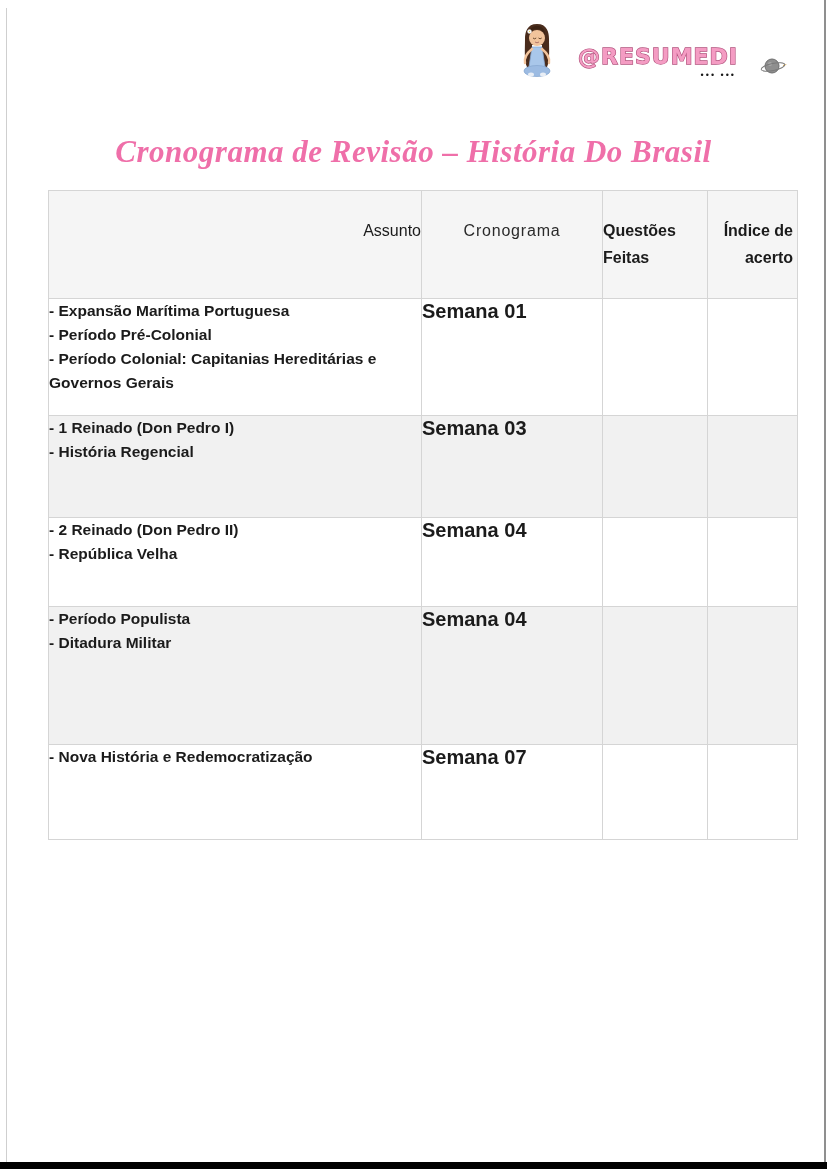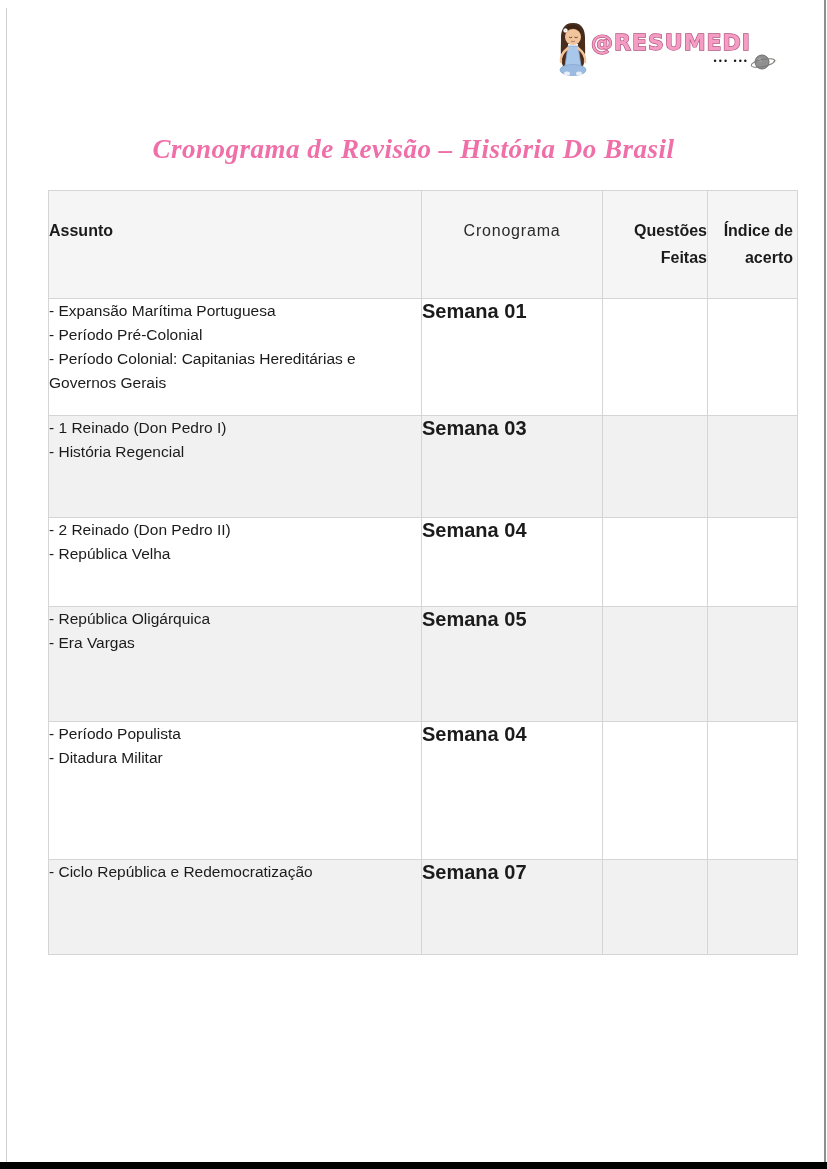--- a/index.html
+++ b/index.html
@@ -11,22 +11,22 @@
     font-family:"Liberation Sans", sans-serif;
     color:#1b1b1b;
   }
   
   .edge-left{position:absolute;left:6px;top:8px;width:1px;height:1154px;background:#cfcfcf;}
   .edge-right{position:absolute;right:1px;top:0;width:2px;height:1162px;background:#8f8f8f;}
   .bottom-bar{position:absolute;left:0;bottom:0;width:827px;height:7px;background:#000000;}
 
   
   .logo{
-    position:absolute;top:22px;right:48px;
-    display:flex;align-items:flex-start;gap:0;
+    position:absolute;top:22px;right:38px;
+    display:flex;align-items:center;gap:23px;
     height:60px;
   }
   .avatar-wrap{width:36px;height:58px;}
   .brand-block{position:relative;margin-top:8px;}
   .brand-text{
     font-family:"DejaVu Sans", sans-serif;
     font-weight:bold;
     font-size:22px;
     letter-spacing:1px;
     color:#f49cc3;
@@ -41,53 +41,53 @@
   }
   .planet-wrap{width:30px;height:24px;margin-top:28px;margin-left:-2px;}
 
   
   .title{
     position:absolute;top:134px;left:0;width:100%;
     text-align:center;
     font-family:"Liberation Serif", serif;
     font-style:italic;
     font-weight:bold;
-    font-size:27px;
+    font-size:31px;
     letter-spacing:0.5px;
     color:#ef6fa9;
     margin:0;
   }
 
   
   table.schedule{
     position:absolute;left:48px;top:190px;
     width:749px;
     border-collapse:collapse;
     table-layout:fixed;
   }
   table.schedule td,table.schedule th{
     border:1px solid #d5d5d5;
     vertical-align:top;
     padding:0;
     overflow:hidden;
   }
   tr.header-row th{background:#f5f5f5;height:107px;font-size:16px;}
   .th-inner{padding-top:26px;line-height:27px;}
-  th.h-subject{text-align:left;font-weight:bold;}
+  th.h-subject{text-align:right;font-weight:normal;}
   th.h-schedule{text-align:center;font-weight:normal;letter-spacing:0.8px;color:#2a2a2a;}
-  th.h-questions{text-align:right;font-weight:bold;}
+  th.h-questions{text-align:left;font-weight:bold;}
   th.h-accuracy{text-align:right;font-weight:bold;}
   th.h-accuracy .th-inner{padding-left:6px;padding-right:4px;}
 
   tbody tr:nth-child(even) td{background:#f1f1f1;}
   tbody tr:nth-child(odd) td{background:#ffffff;}
 
   td.c-subject{padding:9px 18px 0 9px;}
   .topic-line{
-    font-weight:normal;font-size:15.5px;line-height:24px;
+    font-weight:bold;font-size:15.5px;line-height:24px;
     white-space:normal;
   }
   td.c-week{padding:9px 4px 0 21px;font-weight:bold;font-size:20px;line-height:24px;}
 
   tr.r1{height:117px;} tr.r2{height:112px;} tr.r3{height:102px;}
   tr.r4{height:89px;} tr.r5{height:115px;} tr.r6{height:138px;margin-top:12px;} tr.r7{height:95px;}
 </style>
 </head>
 <body>
 
@@ -186,41 +186,32 @@
       </tr>
       <tr class="r4">
         <td class="c-subject">
             <div class="topic-line">- 2 Reinado (Don Pedro II)</div>
             <div class="topic-line">- República Velha</div>
           </td>
         <td class="c-week">Semana 04</td>
         <td class="c-questions"></td>
         <td class="c-accuracy"></td>
       </tr>
-      <tr class="r5">
-        <td class="c-subject">
-            <div class="topic-line">- República Oligárquica</div>
-            <div class="topic-line">- Era Vargas</div>
-          </td>
-        <td class="c-week">Semana 05</td>
-        <td class="c-questions"></td>
-        <td class="c-accuracy"></td>
-      </tr>
       <tr class="r6">
         <td class="c-subject">
             <div class="topic-line">- Período Populista</div>
             <div class="topic-line">- Ditadura Militar</div>
           </td>
         <td class="c-week">Semana 04</td>
         <td class="c-questions"></td>
         <td class="c-accuracy"></td>
       </tr>
       <tr class="r7">
         <td class="c-subject">
-            <div class="topic-line">- Ciclo República e Redemocratização</div>
+            <div class="topic-line">- Nova História e Redemocratização</div>
           </td>
         <td class="c-week">Semana 07</td>
         <td class="c-questions"></td>
         <td class="c-accuracy"></td>
       </tr>
     </tbody>
   </table>
 </div>
 
 </body></html>

